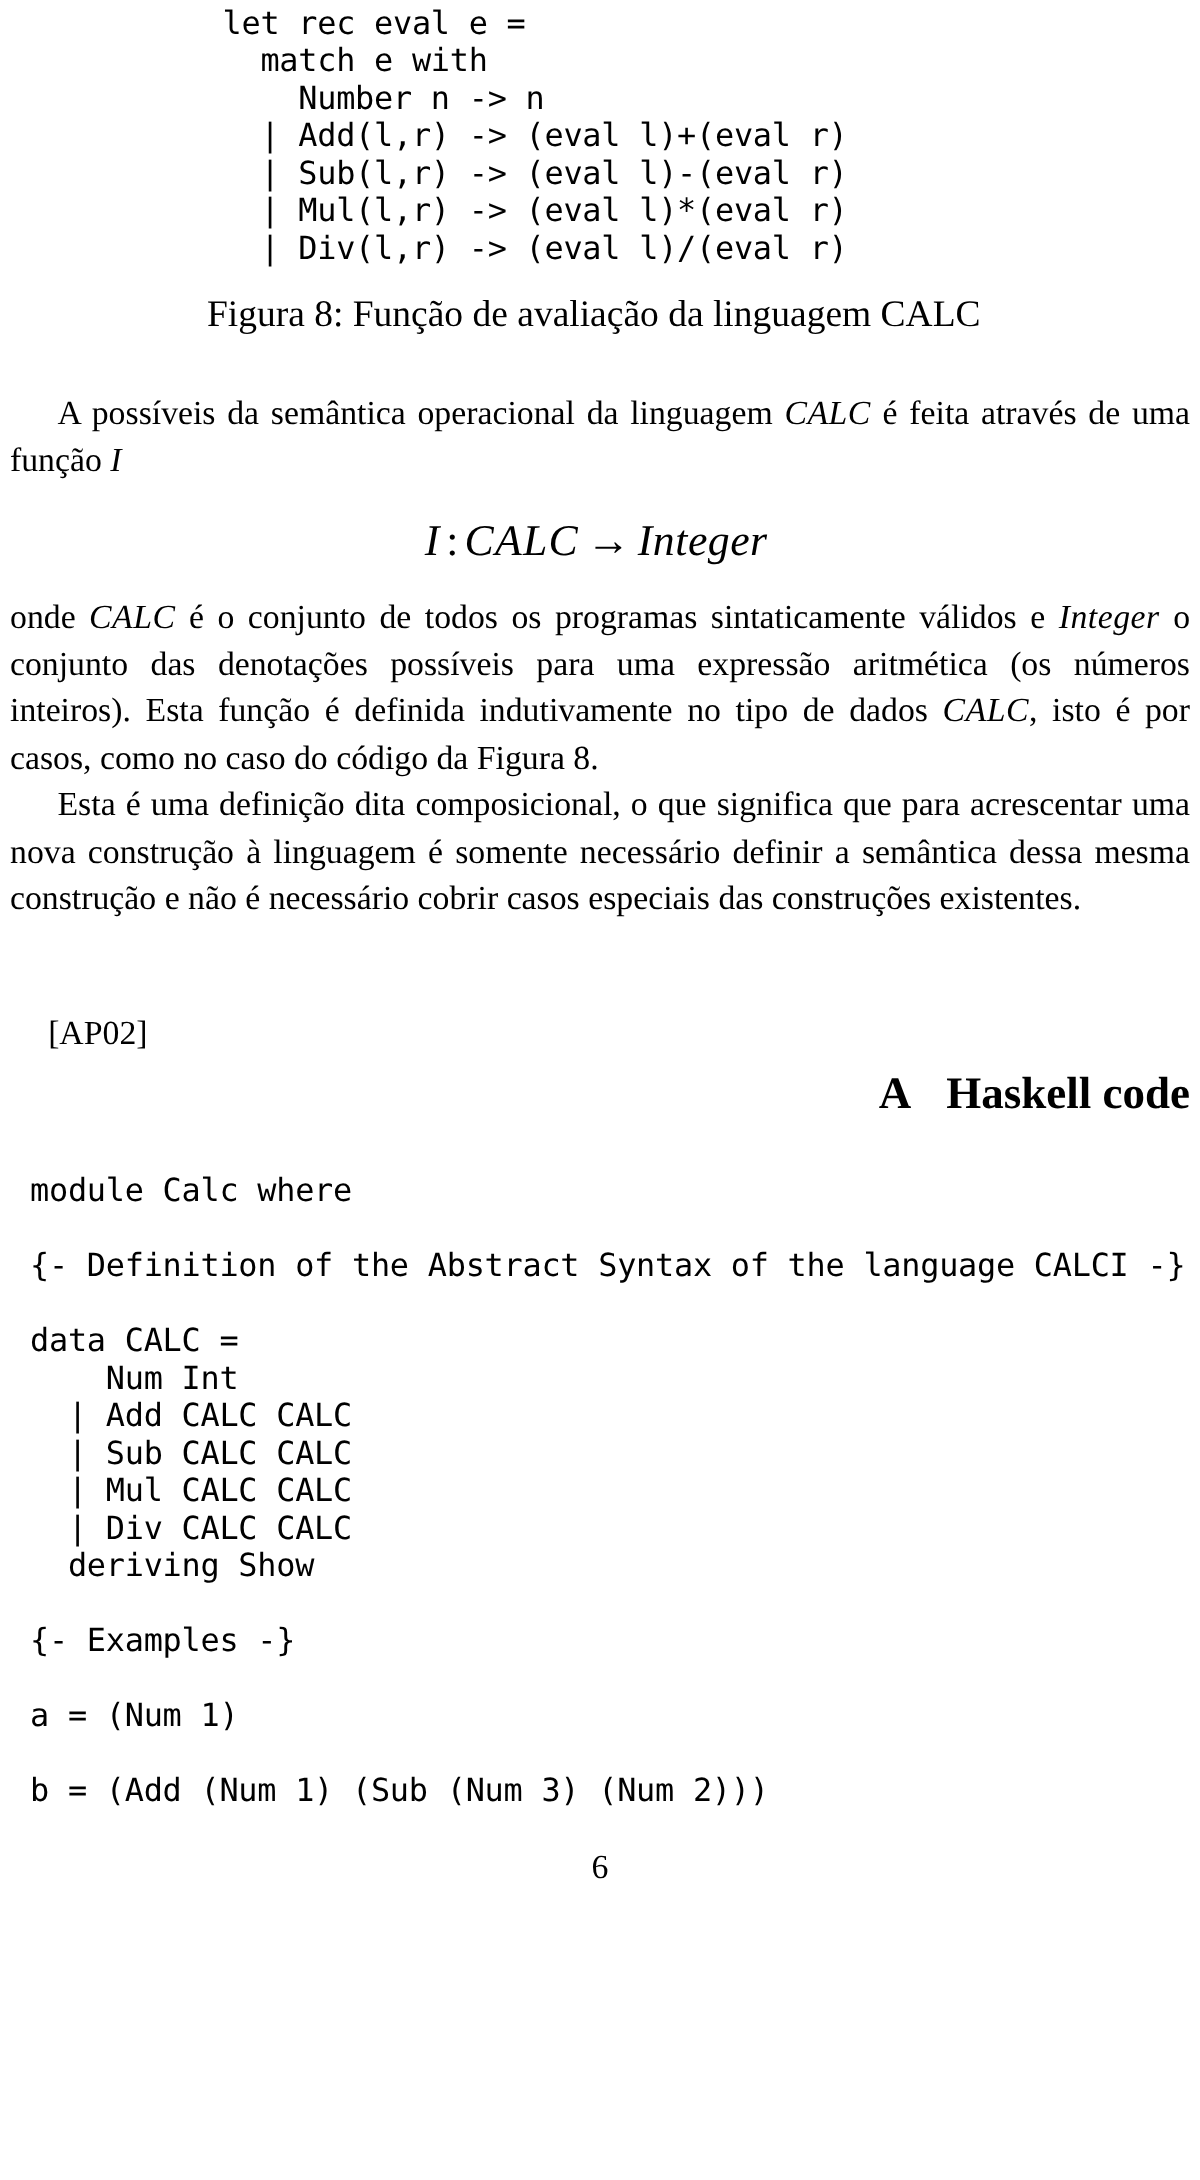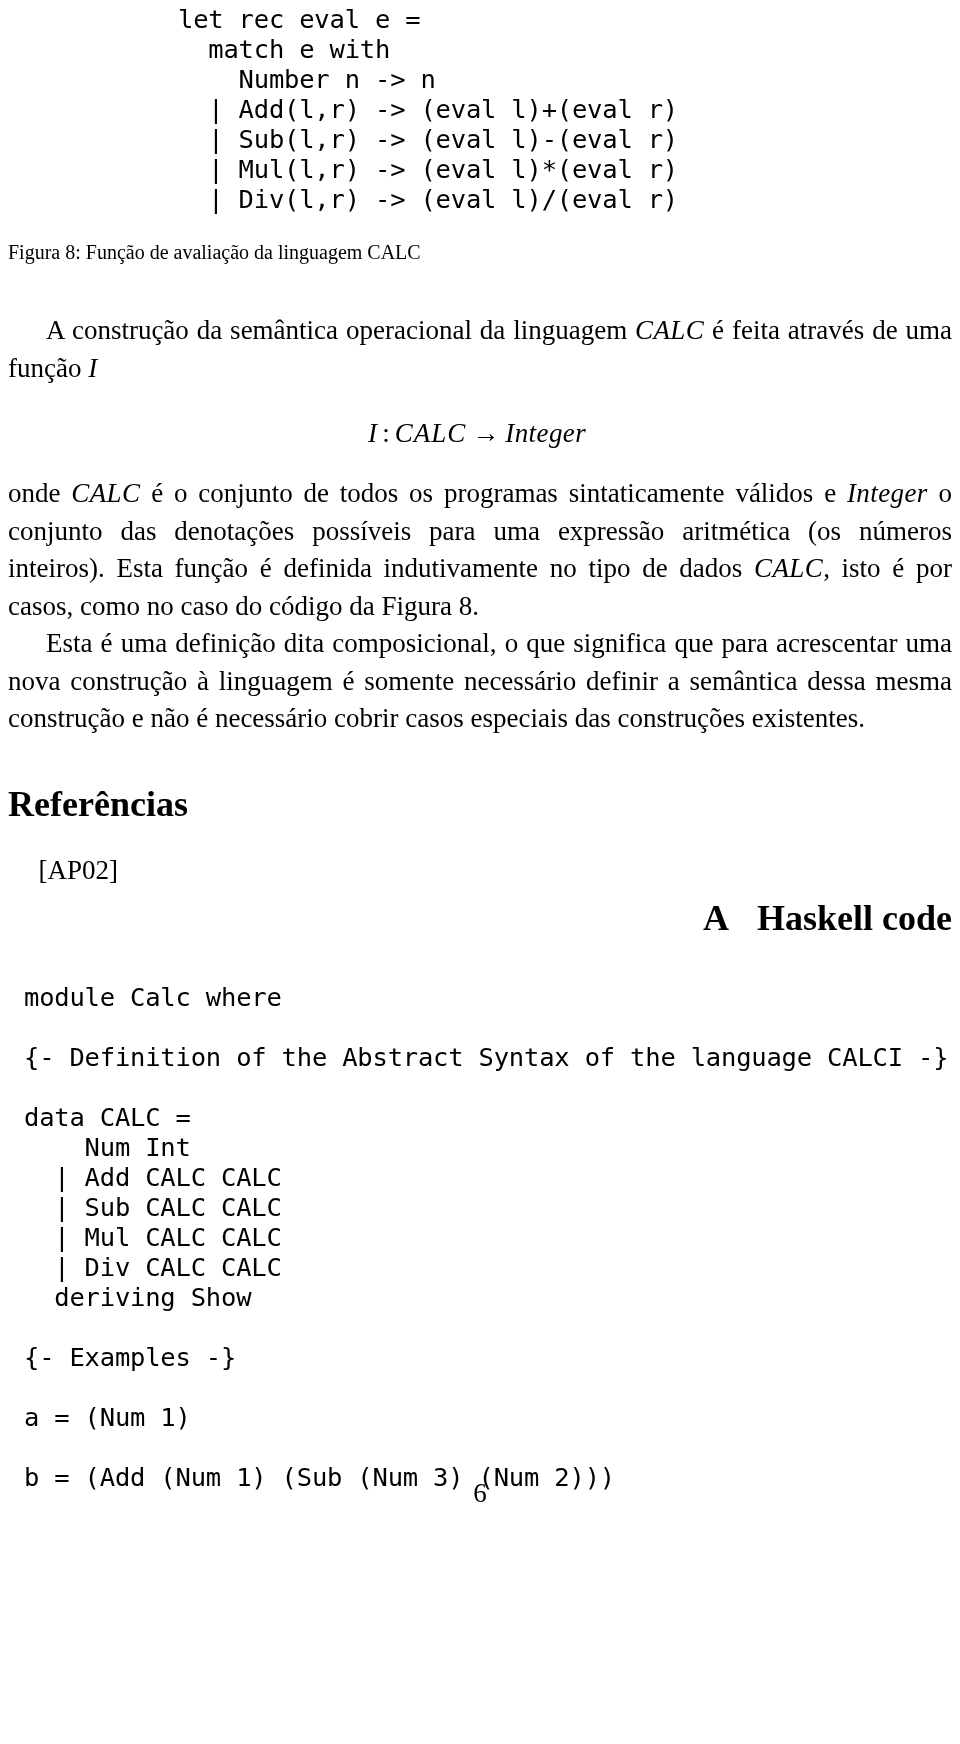--- a/index.html
+++ b/index.html
@@ -38,21 +38,22 @@
     padding-top: 4px;
     padding-left: 170px;
   }
   .appendix-code {
     margin: 16px;
     padding-left: 0px;
   }
 
   
   .figcaption {
-    font-size: 20px;
+    text-align: center;
+    font-size: 30px;
     line-height: 32px;
     margin-top: 22px;
     padding-right: 10px;
   }
 
   
   p.body {
     font-size: 27px;
     line-height: 37.5px;
     margin: 0;
@@ -61,21 +62,21 @@
     hyphens: none;
   }
   p.body.first { text-indent: 0; }
   p.body.indent { text-indent: 38px; }
   .gap-md { height: 26px; }
   .gap-lg { height: 44px; }
 
   
   .displaymath {
     text-align: center;
-    font-size: 27px;
+    font-size: 35px;
     line-height: 40px;
     margin: 26px 0 22px 0;
     padding-right: 6px;
   }
   .mathit {
     font-family: "Liberation Serif", "DejaVu Serif", serif;
     font-style: italic;
     letter-spacing: 0.4px;
   }
   .mathit.spaced { letter-spacing: 1px; }
@@ -146,36 +147,35 @@
   | Sub(l,r) -&gt; (eval l)-(eval r)
   | Mul(l,r) -&gt; (eval l)*(eval r)
   | Div(l,r) -&gt; (eval l)/(eval r)</pre>
     <div class="figcaption">Figura 8: Função de avaliação da linguagem CALC</div>
   </div>
 
   <div class="gap-lg"></div>
 
 
   <p class="body indent">
-    <span>A construção da semântica operacional da linguagem </span><span class="inlinemath">CALC</span><span> é feita através de uma função </span><span class="inlinemath">I</span>
+    <span>A possíveis da semântica operacional da linguagem </span><span class="inlinemath">CALC</span><span> é feita através de uma função </span><span class="inlinemath">I</span>
   </p>
 
   <div class="displaymath">
     <span class="mathit">I</span><span class="colon">:</span><span class="mathit spaced">CALC</span><span class="arrow">→</span><span class="mathit">Integer</span>
   </div>
 
   <p class="body first">
     <span>onde </span><span class="inlinemath">CALC</span><span> é o conjunto de todos os programas sintaticamente válidos e </span><span class="inlinemath">Integer</span><span> o conjunto das denotações possíveis para uma expressão aritmética (os números inteiros). Esta função é definida indutivamente no tipo de dados </span><span class="inlinemath">CALC</span><span>, isto é por casos, como no caso do código da Figura 8.</span>
   </p>
 
   <p class="body indent">Esta é uma definição dita composicional, o que significa que para acrescentar uma nova construção à linguagem é somente necessário definir a semântica dessa mesma construção e não é necessário cobrir casos especiais das construções existentes.</p>
 
   <div class="gap-lg"></div>
 
-  <h2 class="section">Referências</h2>
 
   <div class="gap-md"></div>
 
   <div class="bibitem">
     <span class="biblabel">[AP02]</span>
   </div>
 
   <div class="gap-lg"></div>
 
   <h2 class="appendix">

